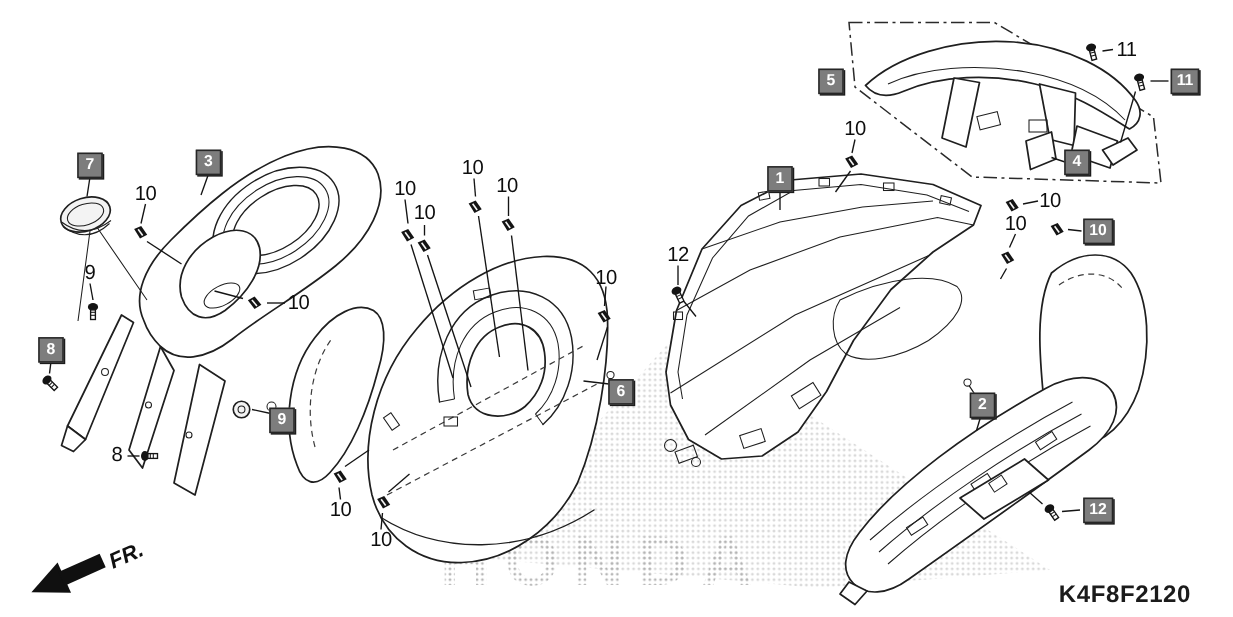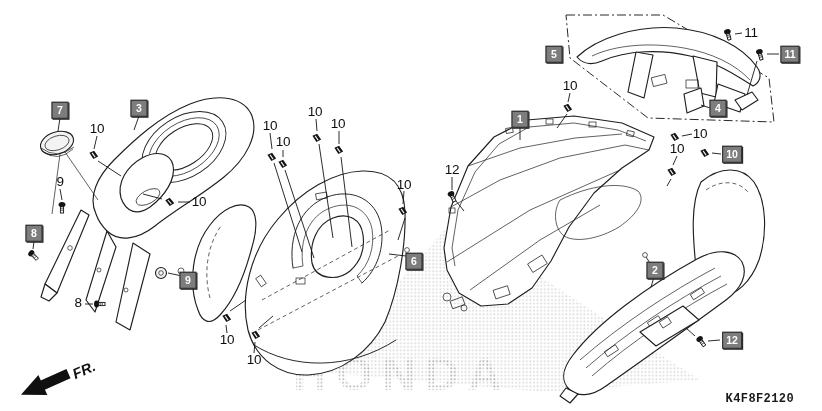--- a/index.html
+++ b/index.html
@@ -15,22 +15,22 @@
   .ld {fill:none;stroke:#141414;stroke-width:.9;}
   .frame{fill:none;stroke:#2a2a2a;stroke-width:1;stroke-dasharray:9 3 2 3;}
   .dark{fill:#101010;stroke:none;}
   
   .callout{position:absolute;transform:translate(-50%,-50%);line-height:1;white-space:nowrap;
            user-select:none;}
   .callout.plain{font-size:13.5px;color:#0d0d0d;letter-spacing:-.3px;}
   .callout.boxed{background:#7d7d7d;color:#ffffff;border:1.3px solid #262626;
                  box-shadow:1px 1px 0 #1c1c1c;font-size:10.5px;font-weight:bold;
                  padding:2px 3px;min-width:9px;text-align:center;}
-  .code{position:absolute;right:28px;bottom:5px;font-size:12px;font-weight:bold;
-        color:#1b1b1b;letter-spacing:.4px;font-family:Liberation Mono, monospace;}
+  .code{position:absolute;right:28px;bottom:5px;font-size:16px;font-weight:bold;
+        color:#1b1b1b;letter-spacing:.4px;}
 </style>
 </head>
 <body>
 
 <div class="stage">
 
   <svg width="822" height="411" viewBox="0 0 822 411">
     <defs>
       <pattern id="dots" patternUnits="userSpaceOnUse" width="3.6" height="3.6">
         <circle cx="1.2" cy="1.2" r=".95" fill="#b3b3b3"></circle>

